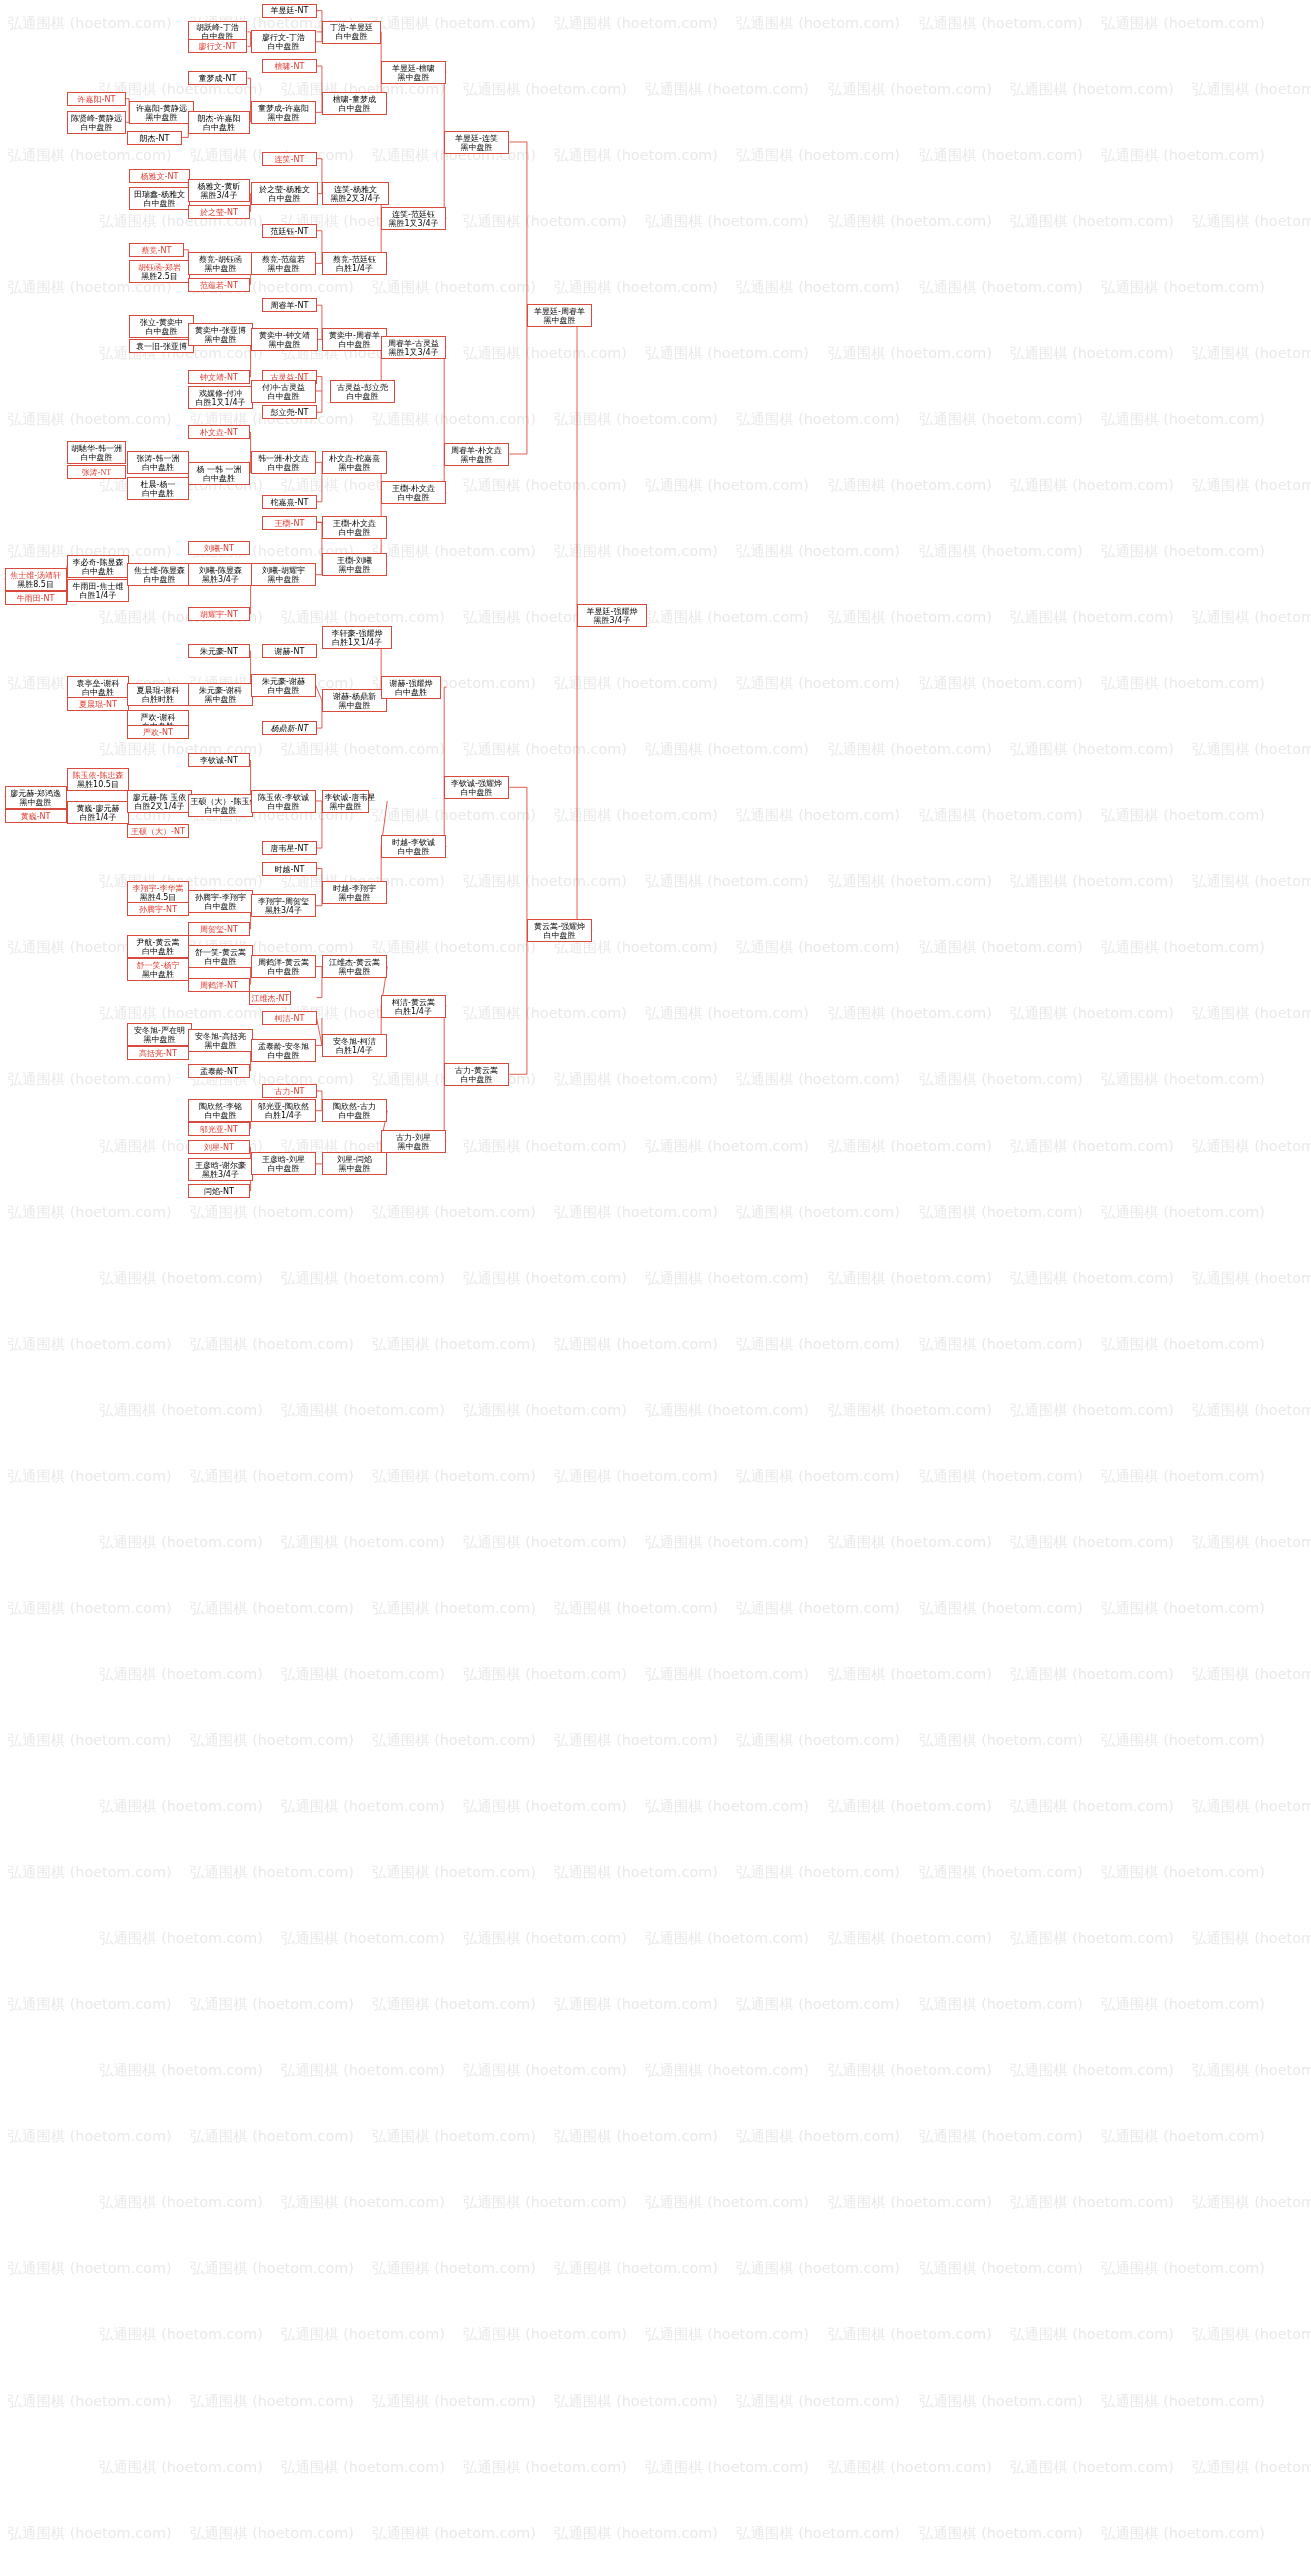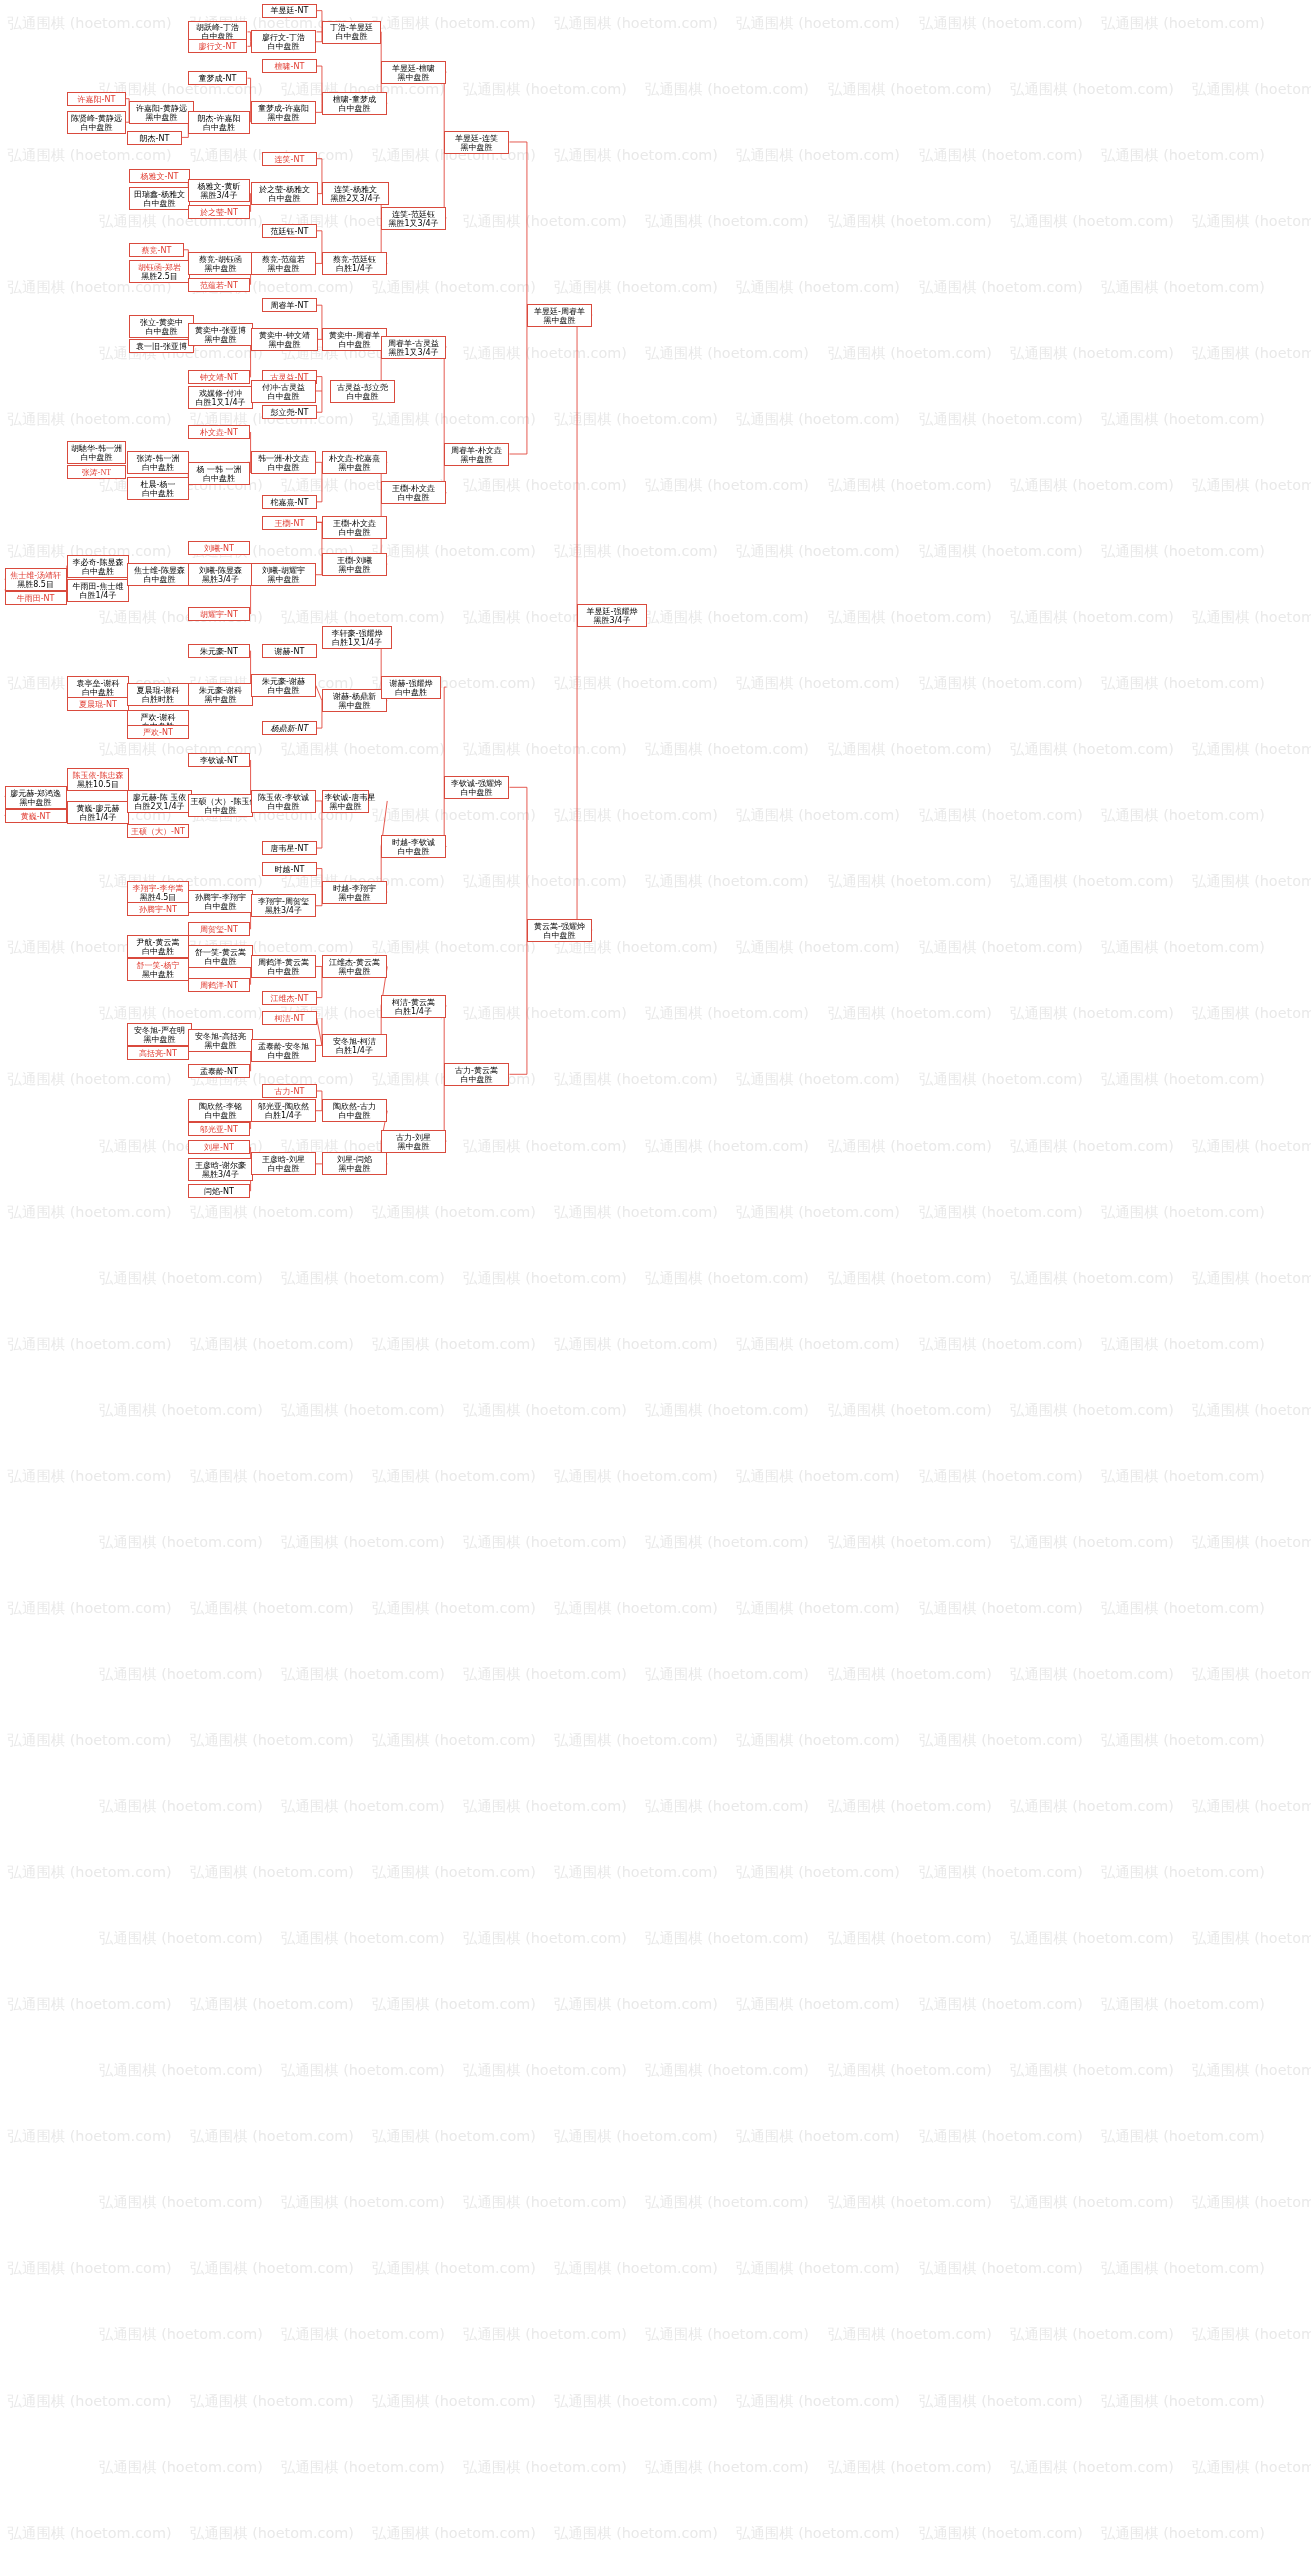--- a/index.html
+++ b/index.html
@@ -834,21 +834,21 @@
       <span class="l1 red">周鹤洋-NT</span>
     </div>
     <div class="node" style="left: 251px; top: 955px; width: 65px; min-height: 23px;">
       <span class="l1 blk">周鹤洋-黄云嵩</span>
       <span class="l2 blk">白中盘胜</span>
     </div>
     <div class="node" style="left: 322px; top: 955px; width: 65px; min-height: 23px;">
       <span class="l1 blk">江维杰-黄云嵩</span>
       <span class="l2 blk">黑中盘胜</span>
     </div>
-    <div class="node" style="left: 262px; top: 991px; width: 55px; min-height: 13.7px;">
+    <div class="node" style="left: 249px; top: 991px; width: 42px; min-height: 13.7px;">
       <span class="l1 red">江维杰-NT</span>
     </div>
     <div class="node" style="left: 262px; top: 1011px; width: 55px; min-height: 13.7px;">
       <span class="l1 red">柯洁-NT</span>
     </div>
     <div class="node" style="left: 381px; top: 995px; width: 65px; min-height: 23px;">
       <span class="l1 blk">柯洁-黄云嵩</span>
       <span class="l2 blk">白胜1/4子</span>
     </div>
     <div class="node" style="left: 322px; top: 1034px; width: 65px; min-height: 23px;">

